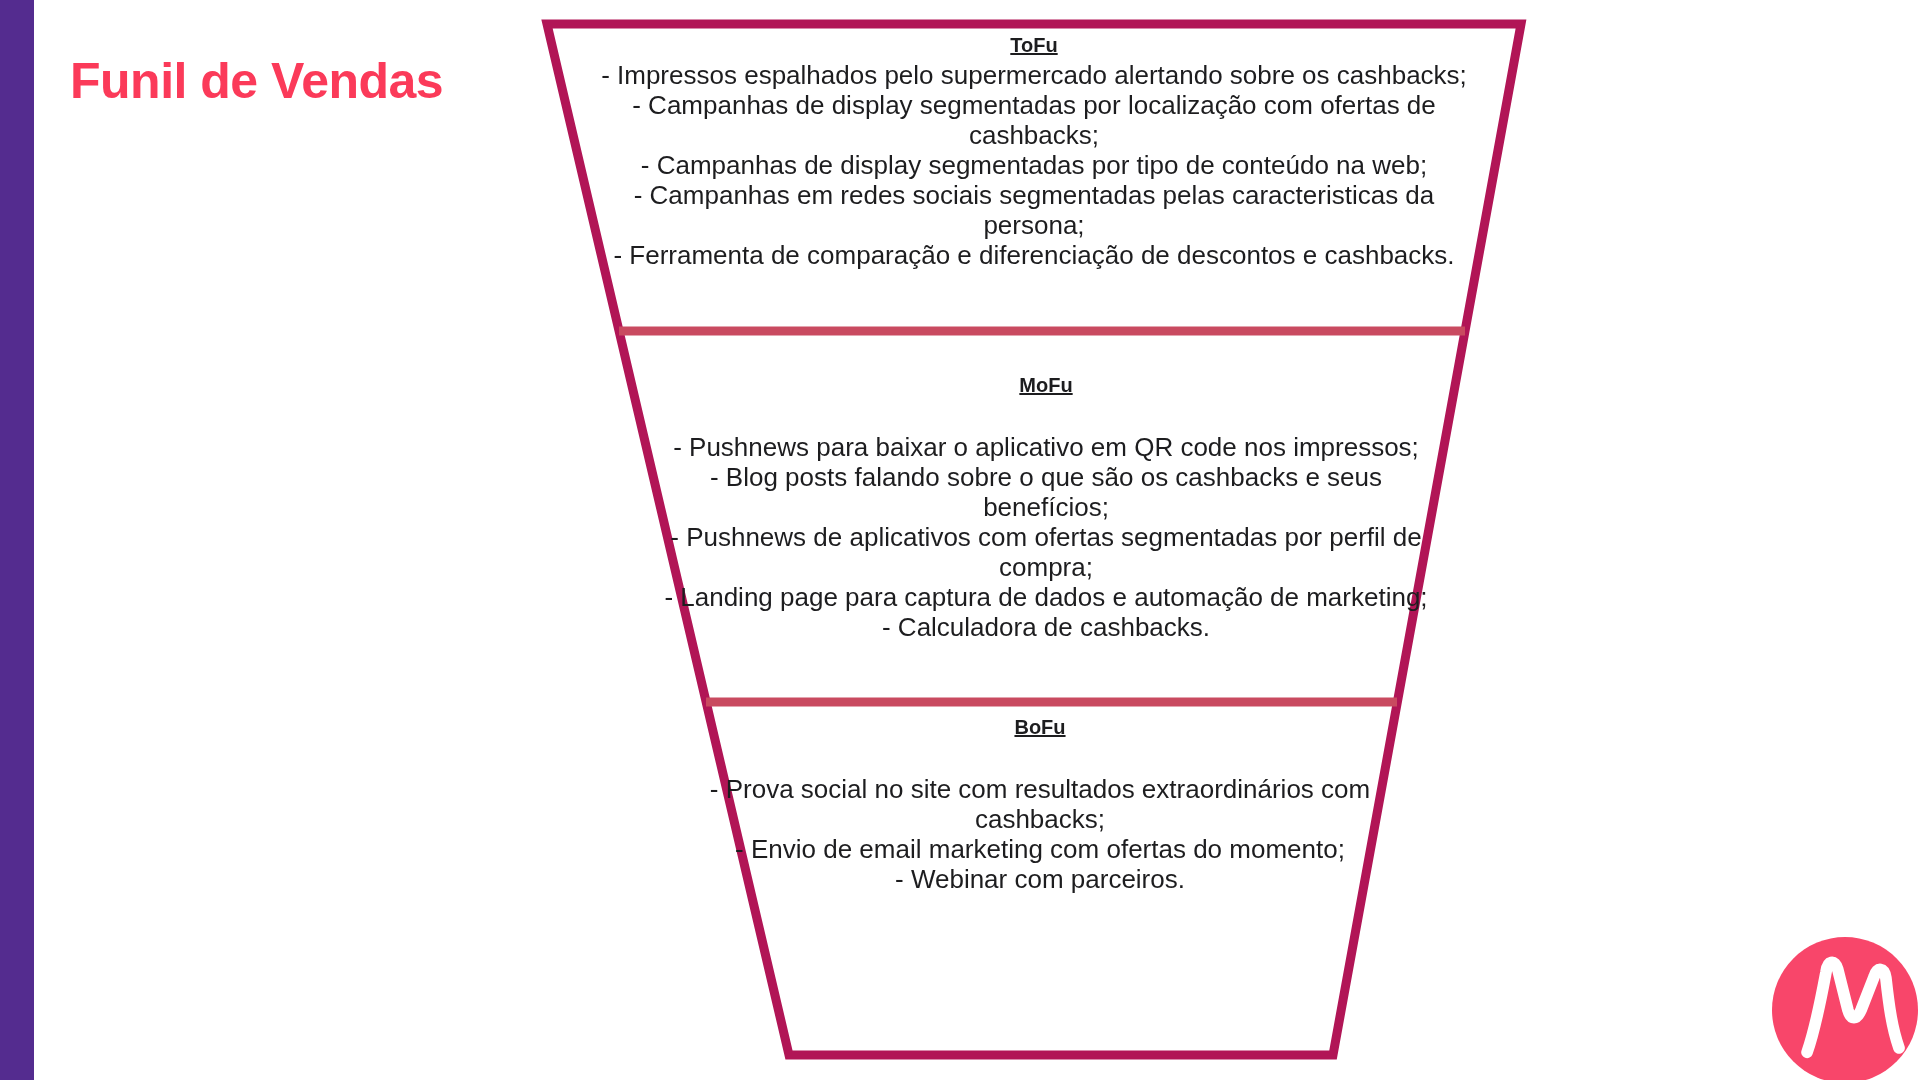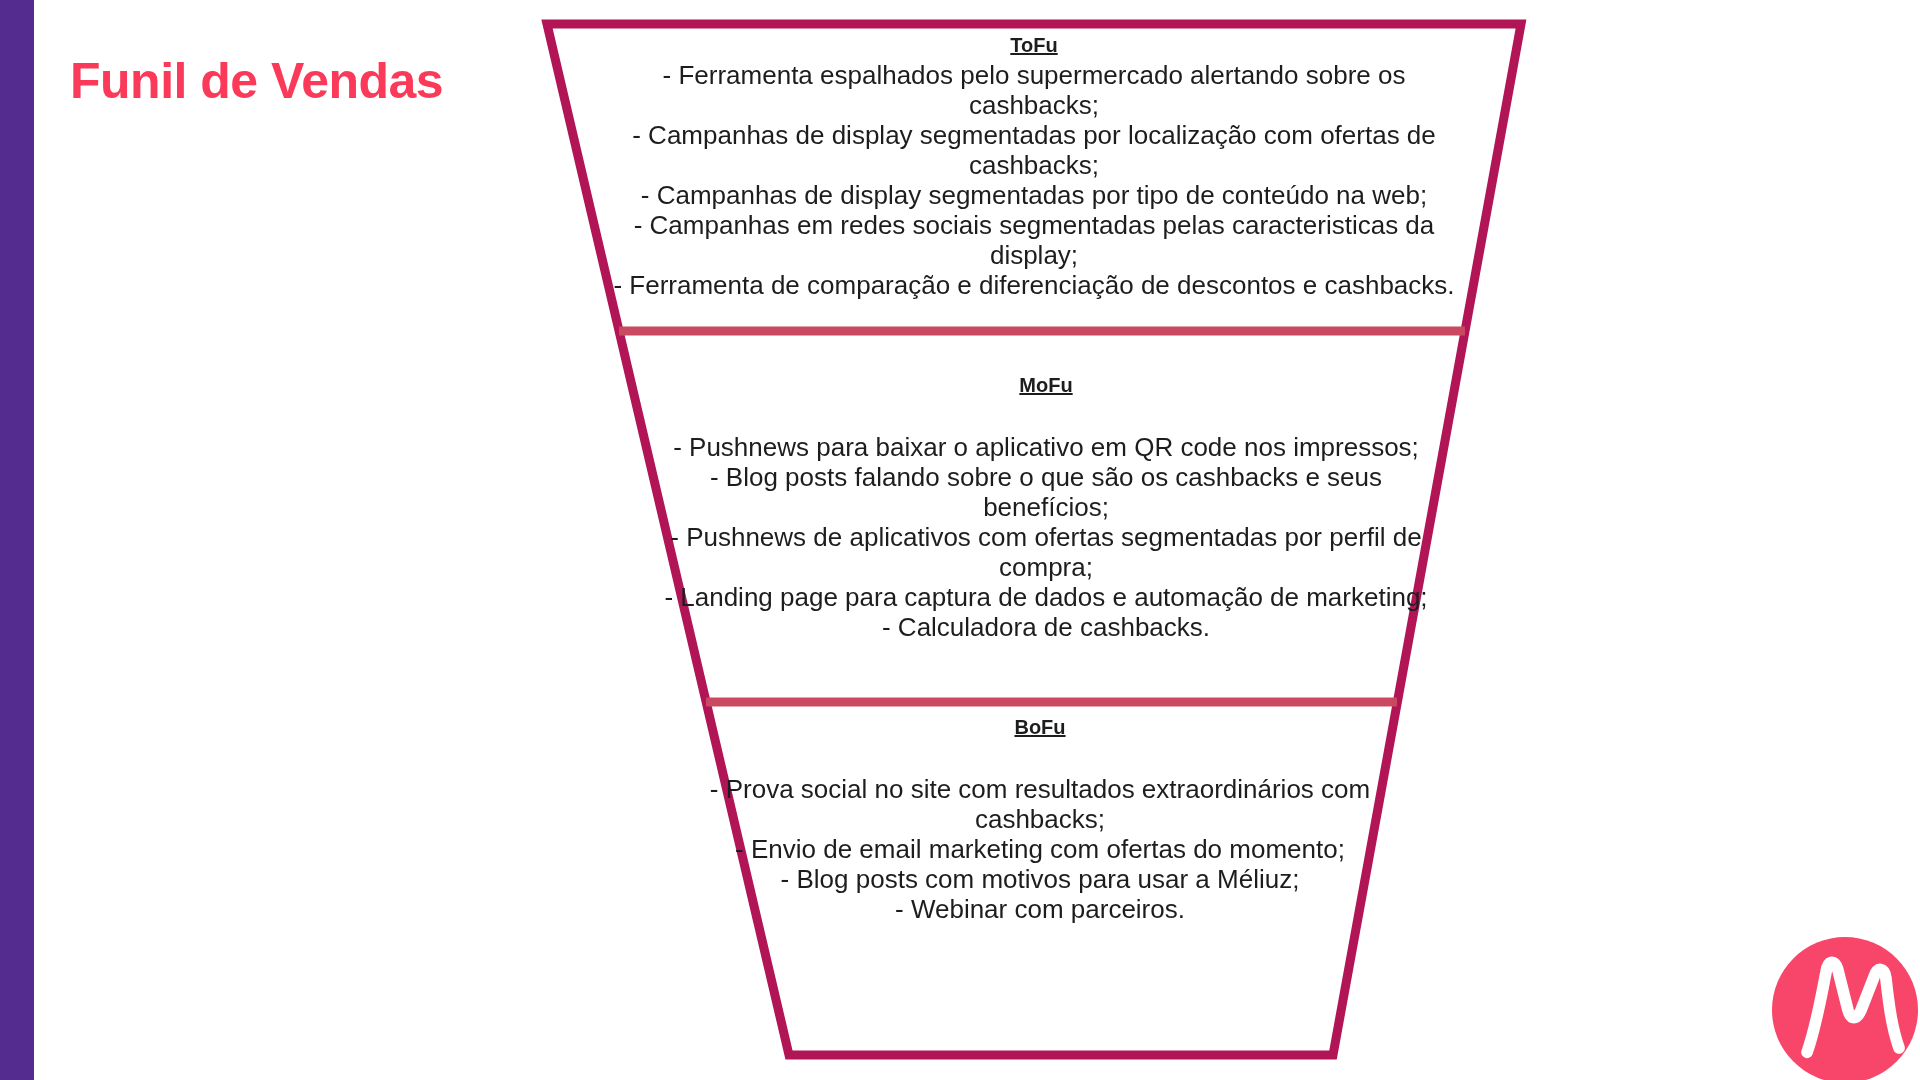--- a/index.html
+++ b/index.html
@@ -66,41 +66,40 @@
   <h1 class="title">Funil de Vendas</h1>
 
   <svg class="funnel-svg" viewBox="0 0 1920 1080" aria-hidden="true">
     <polygon class="funnel-outline-shape" points="547,24 1521,24 1333,1055 789,1055"></polygon>
     <line class="funnel-divider-line" x1="619" y1="331" x2="1465" y2="331"></line>
     <line class="funnel-divider-line" x1="706" y1="702" x2="1397" y2="702"></line>
   </svg>
 
   <div class="section section-tofu">
     <div class="section-title">ToFu</div>
-    <div class="section-item">- Ferramenta espalhados pelo supermercado alertando sobre os cashbacks;</div>
+    <div class="section-item">- Impressos espalhados pelo supermercado alertando sobre os cashbacks;</div>
     <div class="section-item">- Campanhas de display segmentadas por localização com ofertas de cashbacks;</div>
     <div class="section-item">- Campanhas de display segmentadas por tipo de conteúdo na web;</div>
-    <div class="section-item">- Campanhas em redes sociais segmentadas pelas caracteristicas da display;</div>
+    <div class="section-item">- Campanhas em redes sociais segmentadas pelas caracteristicas da persona;</div>
     <div class="section-item">- Ferramenta de comparação e diferenciação de descontos e cashbacks.</div>
   </div>
 
   <div class="section section-mofu">
     <div class="section-title spaced">MoFu</div>
     <div class="section-item">- Pushnews para baixar o aplicativo em QR code nos impressos;</div>
     <div class="section-item">- Blog posts falando sobre o que são os cashbacks e seus benefícios;</div>
     <div class="section-item">- Pushnews de aplicativos com ofertas segmentadas por perfil de compra;</div>
     <div class="section-item">- Landing page para captura de dados e automação de marketing;</div>
     <div class="section-item">- Calculadora de cashbacks.</div>
   </div>
 
   <div class="section section-bofu">
     <div class="section-title spaced">BoFu</div>
     <div class="section-item">- Prova social no site com resultados extraordinários com cashbacks;</div>
     <div class="section-item">- Envio de email marketing com ofertas do momento;</div>
-    <div class="section-item">- Blog posts com motivos para usar a Méliuz;</div>
     <div class="section-item">- Webinar com parceiros.</div>
   </div>
 
   <div class="logo" aria-label="Méliuz logo">
     <svg viewBox="0 0 100 100" aria-hidden="true">
       <path class="logo-m-stroke" d="M 24 79 C 30 62 34 40 37 24 C 38 16 43 15 45 22 L 52 50 C 54 57 58 57 61 50 L 70 27 C 72 20 77 21 78 28 C 80 46 82 62 87 76"></path>
     </svg>
   </div>
 
 </div>

